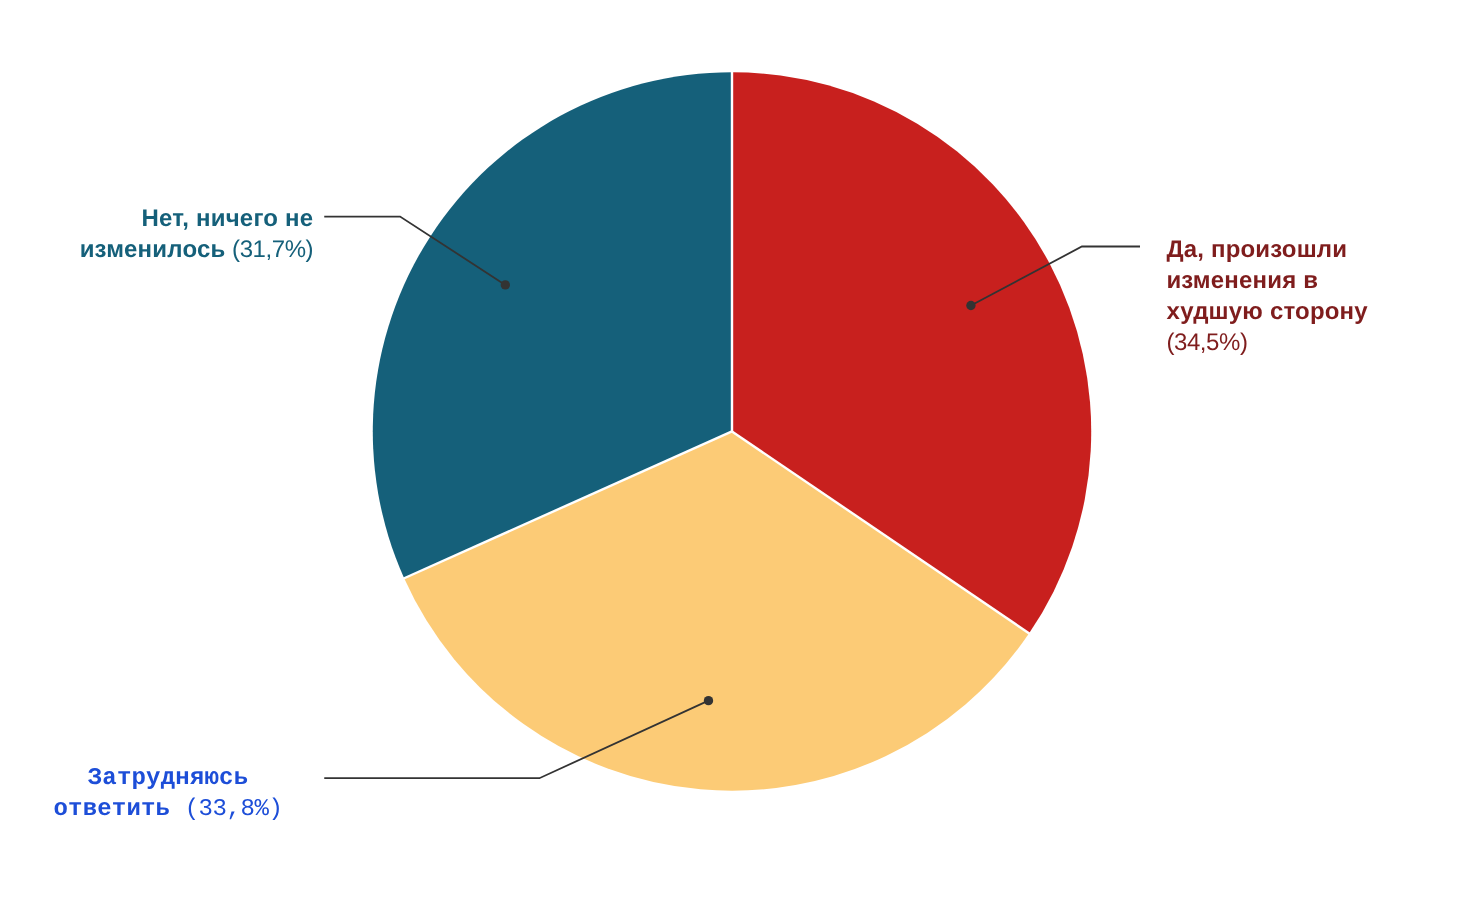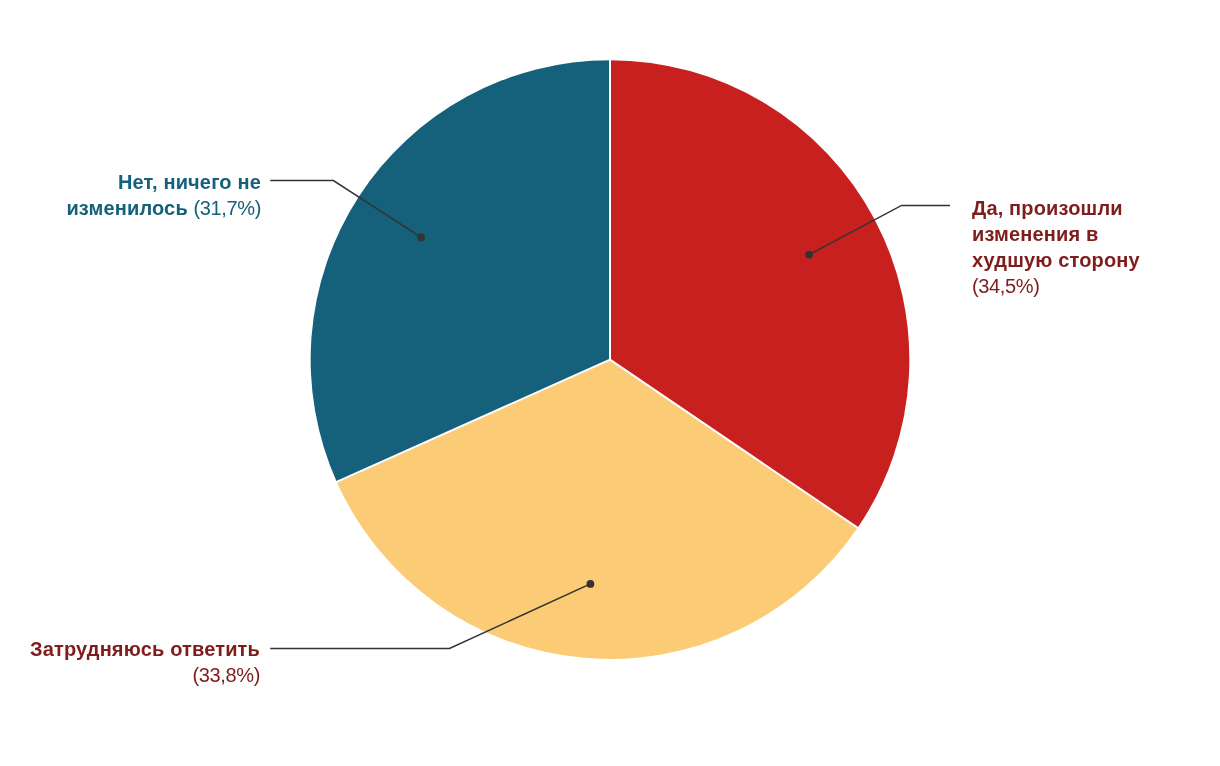--- a/index.html
+++ b/index.html
@@ -35,25 +35,26 @@
   .slice-label .lbl-pct { letter-spacing: -0.35px; }
 
   #label-teal {
     color: #15607A;
     left: 21px;        
     top: 168.9px;
     width: 240px;
     text-align: right;
   }
   #label-yellow {
-    color: #7f1d1d;
+    color: #1d4ed8;
     left: 20px;        
     top: 635.8px;
     width: 240px;
-    text-align: right;
+    text-align: center;
+    font-family: Liberation Mono, monospace;
   }
   #label-red {
     color: #7f1d1d;
     left: 960px;
     top: 194.6px;
     width: 200px;
     text-align: left;
     margin-left: 12px;
   }
 

